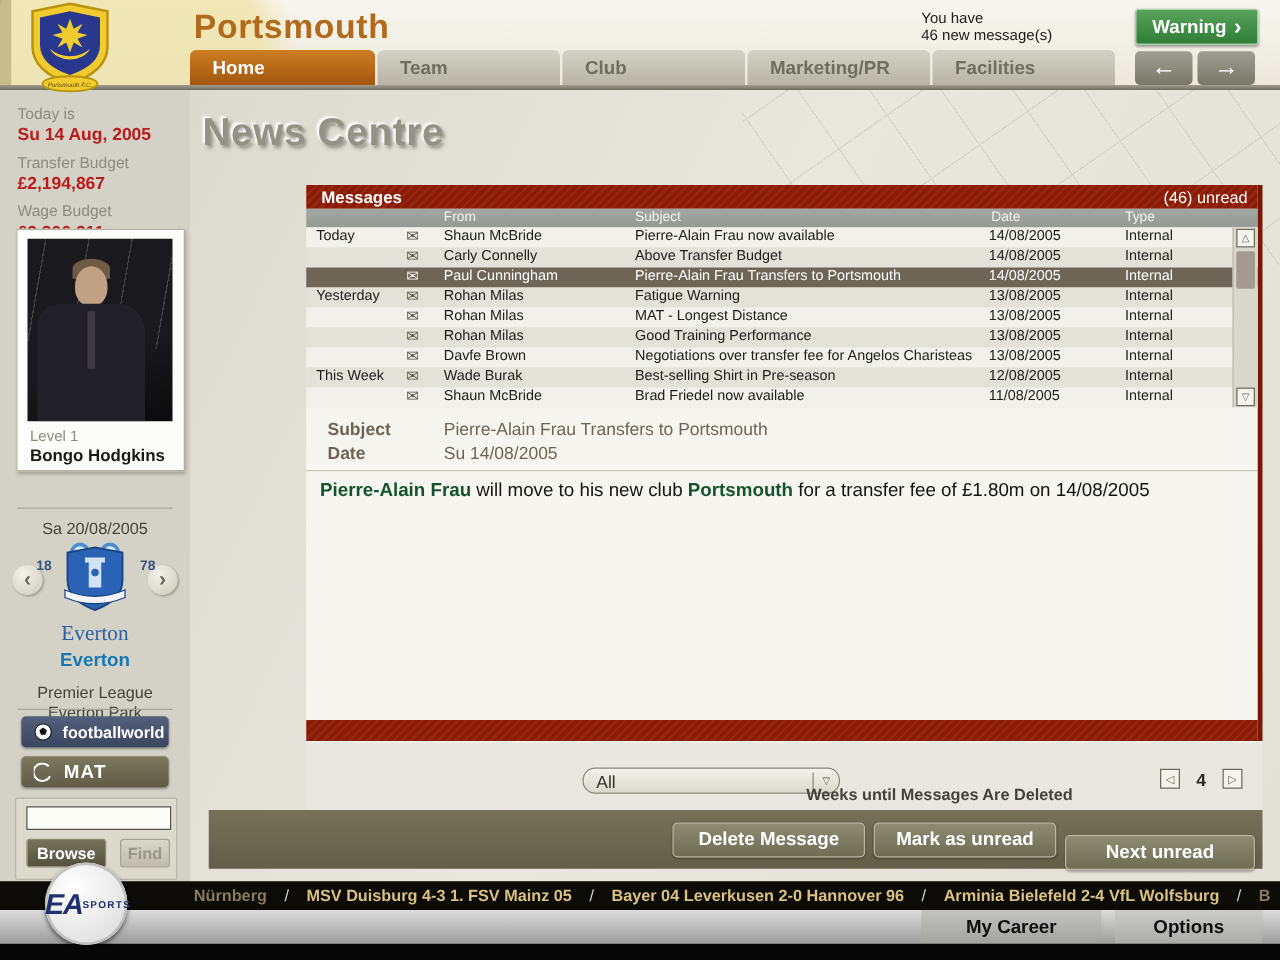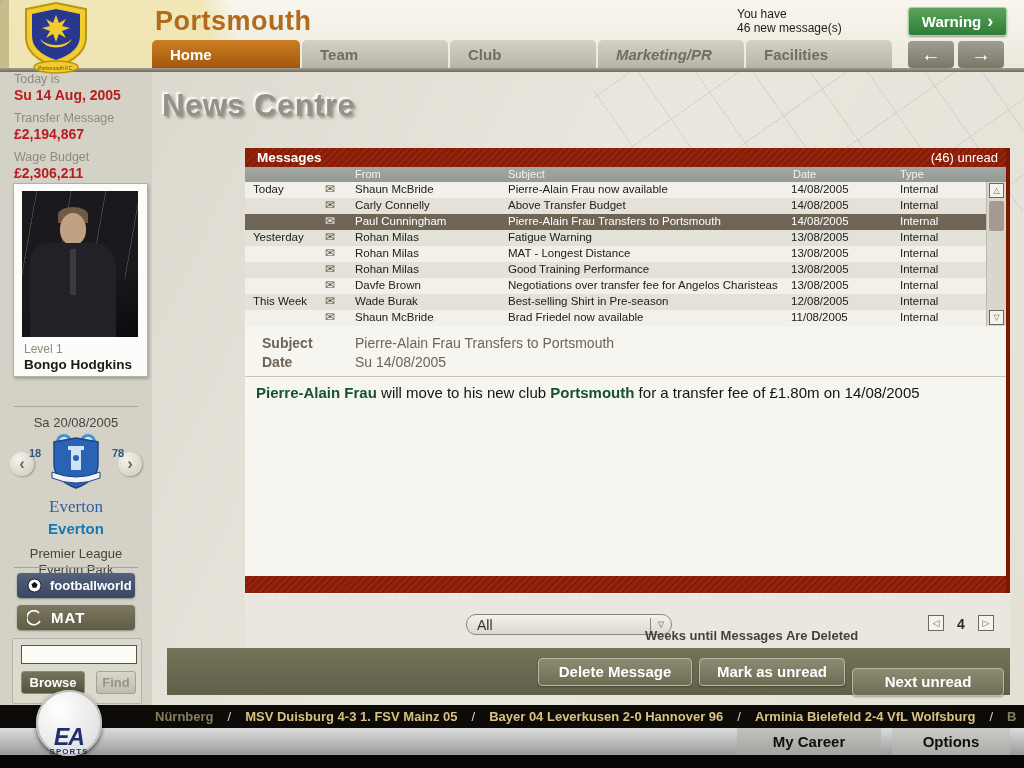--- a/index.html
+++ b/index.html
@@ -15,21 +15,21 @@
   #notice{position:absolute;left:737px;top:7px;font-size:12px;color:#1b1b18;line-height:14px;}
   #proceed{position:absolute;left:908px;top:7px;width:97px;height:27px;border:1px solid #a6cfa6;border-radius:3px;
            background:linear-gradient(#5aa35c,#2e7d36);color:#fff;font-weight:bold;font-size:15px;
            display:flex;align-items:center;justify-content:center;gap:6px;box-shadow:0 1px 2px rgba(0,0,0,.35);cursor:pointer;}
   #proceed .chev{font-size:18px;line-height:1;margin-top:-2px;}
   .tab{position:absolute;top:40px;height:28px;border-radius:5px 5px 0 0;
        background:linear-gradient(#d4d2c6,#b7b4a7);color:#6f6e61;font-weight:bold;font-size:15px;
        display:flex;align-items:center;padding-left:18px;box-sizing:border-box;cursor:pointer;}
   .tab.active{background:linear-gradient(#cd7d22,#a3570e);color:#fff;}
   #tab-0{left:152px;width:148px;} #tab-1{left:302px;width:146px;} #tab-2{left:450px;width:146px;}
-  #tab-3{left:598px;width:146px;font-style:italic;} #tab-4{left:746px;width:146px;}
+  #tab-3{left:598px;width:146px;} #tab-4{left:746px;width:146px;}
   .navarrow{position:absolute;top:41px;width:46px;height:27px;border-radius:4px;
        background:linear-gradient(#a09e93,#797768);color:#fff;font-size:20px;font-weight:bold;
        display:flex;align-items:center;justify-content:center;cursor:pointer;}
   #nav-left{left:908px;} #nav-right{left:958px;}
   #header-rule{position:absolute;left:0;top:68px;width:1024px;height:4px;
        background:linear-gradient(#a19e90,#6e6c5f);}
   
   #crest{position:absolute;left:16px;top:1px;z-index:5;}
   
   #sidebar{position:absolute;left:0;top:72px;width:152px;height:633px;background:#d4d2c6;}
@@ -140,21 +140,21 @@
   .tk-sep{color:#d8d6cd;margin:0 14px;font-weight:normal;}
   #footerbar{position:absolute;left:0;top:728px;width:1024px;height:27px;
      background:linear-gradient(#dcdcdc,#9b9b9b);}
   .foot-tab{position:absolute;top:0;height:27px;display:flex;align-items:center;justify-content:center;
      font-size:15px;font-weight:bold;color:#0e0e0e;cursor:pointer;}
   #my-career{left:737px;width:144px;background:linear-gradient(#c3c3c0,#a2a29e);}
   #options{left:892px;width:118px;background:linear-gradient(#cccdc9,#aaaaa6);}
   #blackbar{position:absolute;left:0;top:755px;width:1024px;height:13px;background:#070707;}
   #ealogo{position:absolute;left:36px;top:690px;width:66px;height:66px;border-radius:50%;z-index:10;
      background:radial-gradient(circle at 35% 30%,#ffffff,#d8d8d8);box-shadow:0 2px 4px rgba(0,0,0,.6),inset 0 0 0 2px #bfbfbf;
-     display:flex;flex-direction:column;align-items:center;justify-content:flex-end;}
+     display:flex;flex-direction:row;align-items:center;justify-content:space-between;}
   #ealogo .ea{font-style:italic;font-weight:bold;font-size:23px;color:#20306e;line-height:20px;letter-spacing:-1px;}
   #ealogo .sports{font-size:8px;font-weight:bold;color:#20306e;letter-spacing:1px;}
 </style>
 </head>
 <body>
 
 <div id="header">
   <div class="edge"></div>
   <div class="watermark"></div>
   <div id="club-title">Portsmouth</div>
@@ -181,24 +181,24 @@
     <path d="M40 2 L70 8 L70 36 Q70 56 40 66 Q10 56 10 36 L10 8 Z" fill="#f2cc2e" stroke="#b8940f" stroke-width="2"></path>
     <path d="M40 8 L64 13 L64 35 Q64 51 40 59 Q16 51 16 35 L16 13 Z" fill="#28388f"></path>
     <polygon points="40,14 43,22 50,18 46,25 54,27 46,30 50,37 43,33 40,41 37,33 30,37 34,30 26,27 34,25 30,18 37,22" fill="#f2cc2e"></polygon>
     <path d="M24 38 A17 13 0 0 0 56 38 A21 17 0 0 1 24 38 Z" fill="#f2cc2e"></path>
     <ellipse cx="40" cy="66" rx="22" ry="6" fill="#f2cc2e" stroke="#b8940f" stroke-width="1.5"></ellipse>
     <text x="40" y="68.5" text-anchor="middle" font-size="5" fill="#5a4708" font-style="italic">Portsmouth F.C.</text>
   </svg>
 </div>
 
 <div id="sidebar">
-  <div style="padding-top:0;">
+  <div style="padding-top:12px;">
     <div class="sb-label">Today is</div>
     <div class="sb-value">Su 14 Aug, 2005</div>
-    <div class="sb-label">Transfer Message</div>
+    <div class="sb-label">Transfer Budget</div>
     <div class="sb-value">£2,194,867</div>
     <div class="sb-label">Wage Budget</div>
     <div class="sb-value">£2,306,211</div>
   </div>
 
   <div id="photo-card">
     <div id="photo">
       <div class="streaks"></div>
       <div class="hair"></div>
       <div class="head"></div>

